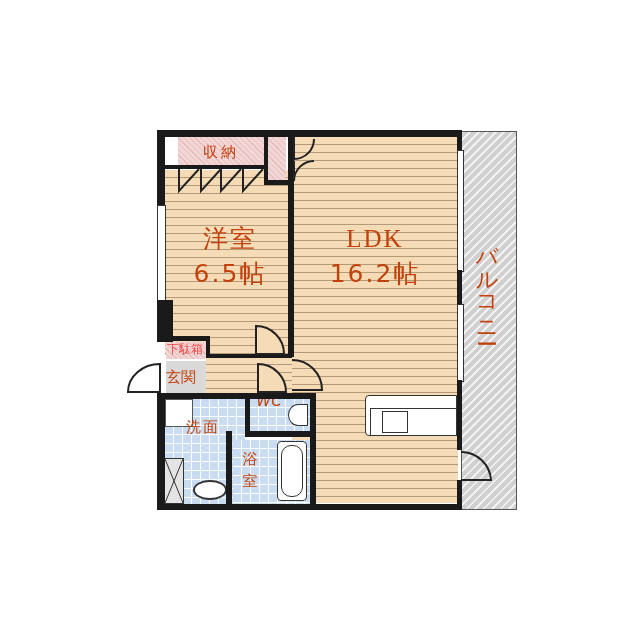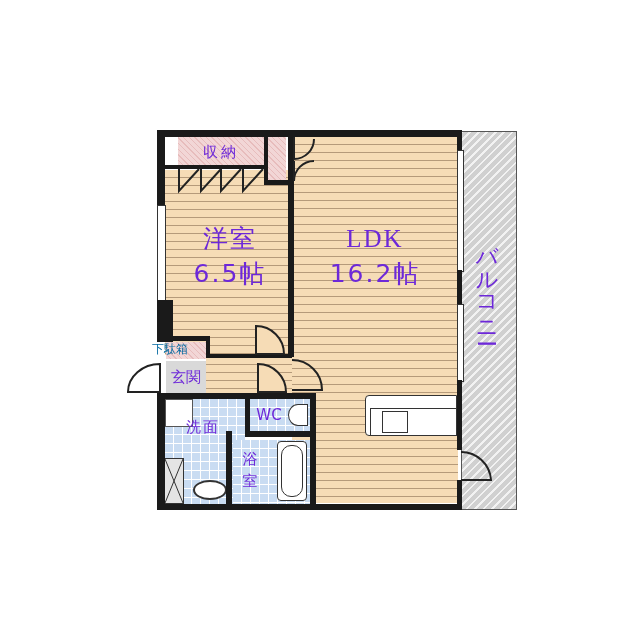--- a/index.html
+++ b/index.html
@@ -22,57 +22,57 @@
     position:absolute;
     background-color:#f2d6d6;
     background-image:repeating-linear-gradient(45deg, transparent 0, transparent 3px, #e7bcbc 3px, #e7bcbc 4px);
   }
   .hatch-gray {
     position:absolute;
     background-color:#d4d4d4;
     background-image:repeating-linear-gradient(-45deg, #d0d0d0 0, #d0d0d0 4px, #f2f2f2 4px, #f2f2f2 6px);
   }
   .gray-floor { position:absolute; background:#d9d9d9; }
-  .label { position:absolute; color:#6d28d9; white-space:nowrap; text-align:center; }
+  .label { position:absolute; color:#c2410c; white-space:nowrap; text-align:center; }
   .big { font-size:25px; line-height:34px; letter-spacing:2px; }
   .small { font-size:15px; line-height:18px; }
   .window { position:absolute; background:#ffffff; border:1px solid #333; }
   svg { position:absolute; overflow:visible; }
 </style>
 </head>
 <body>
 
 <div class="hatch-gray" style="left:461px; top:131px; width:54px; height:377px; border:1px solid #555;"></div>
 <div class="label" style="left:478px; top:232px; width:22px; font-size:22px; line-height:26px; writing-mode:vertical-rl;">バルコニー</div>
 
 <div class="floor" style="left:165px; top:170px; width:125px; height:185px;"></div>
 <div class="floor" style="left:292px; top:137px; width:166px; height:366px;"></div>
 <div class="floor" style="left:206px; top:357px; width:86px; height:36px;"></div>
 
 <div class="hatch-pink" style="left:178px; top:137px; width:86px; height:28px;"></div>
 <div class="label small" style="left:178px; top:143px; width:86px; letter-spacing:3px;">収納</div>
 <div class="hatch-pink" style="left:266px; top:137px; width:20px; height:44px;"></div>
 
 <div class="hatch-pink" style="left:166px; top:342px; width:40px; height:17px;"></div>
-<div class="label" style="left:149px; top:341px; width:42px; font-size:12px; line-height:17px; color:#0369a1;">下駄箱</div>
+<div class="label" style="left:164px; top:341px; width:42px; font-size:12px; line-height:17px; color:#ef4444;">下駄箱</div>
 <div class="gray-floor" style="left:166px; top:361px; width:40px; height:32px;"></div>
-<div class="label small" style="left:166px; top:368px; width:40px;">玄関</div>
+<div class="label small" style="left:166px; top:368px; width:20px;">玄関</div>
 
 <div class="tile" style="left:165px; top:399px; width:80px; height:105px;"></div>
 <div class="abs" style="left:165px; top:399px; width:28px; height:28px; background:#fff; border:1px solid #555;"></div>
 <div class="label small" style="left:183px; top:418px; width:40px; letter-spacing:2px;">洗面</div>
 <div class="abs" style="left:164px; top:458px; width:20px; height:46px; background:#e4e4e4; border:1px solid #333;"></div>
 <svg style="left:164px; top:458px;" width="20" height="46">
   <line x1="1" y1="1" x2="19" y2="45" stroke="#333" stroke-width="1"></line>
   <line x1="19" y1="1" x2="1" y2="45" stroke="#333" stroke-width="1"></line>
 </svg>
 <div class="abs" style="left:193px; top:480px; width:34px; height:20px; background:#fff; border:2px solid #333; border-radius:50%;"></div>
 
 <div class="tile" style="left:250px; top:399px; width:60px; height:32px;"></div>
-<div class="label small" style="left:252px; top:406px; width:34px;">WC</div>
+<div class="label small" style="left:252px; top:392px; width:34px;font-style:italic;">WC</div>
 <div class="abs" style="left:288px; top:404px; width:20px; height:22px; background:#fff; border:1px solid #333; border-radius:50% 0 0 50%;"></div>
 
 <div class="tile" style="left:233px; top:440px; width:77px; height:64px;"></div>
 <div class="label" style="left:238px; top:450px; width:24px; font-size:15px; line-height:18px;">浴</div>
 <div class="label" style="left:238px; top:472px; width:24px; font-size:15px; line-height:18px;">室</div>
 <div class="abs" style="left:277px; top:441px; width:30px; height:60px; background:#fff; border:1px solid #333; border-radius:4px;"></div>
 <div class="abs" style="left:281px; top:445px; width:22px; height:52px; background:#fff; border:1px solid #333; border-radius:10px;"></div>
 
 <div class="abs" style="left:365px; top:395px; width:92px; height:41px; background:#fff; border:1px solid #333; border-radius:4px 0 0 4px;"></div>
 <div class="abs" style="left:370px; top:408px; width:87px; height:28px; background:#fff; border:1px solid #333;"></div>

